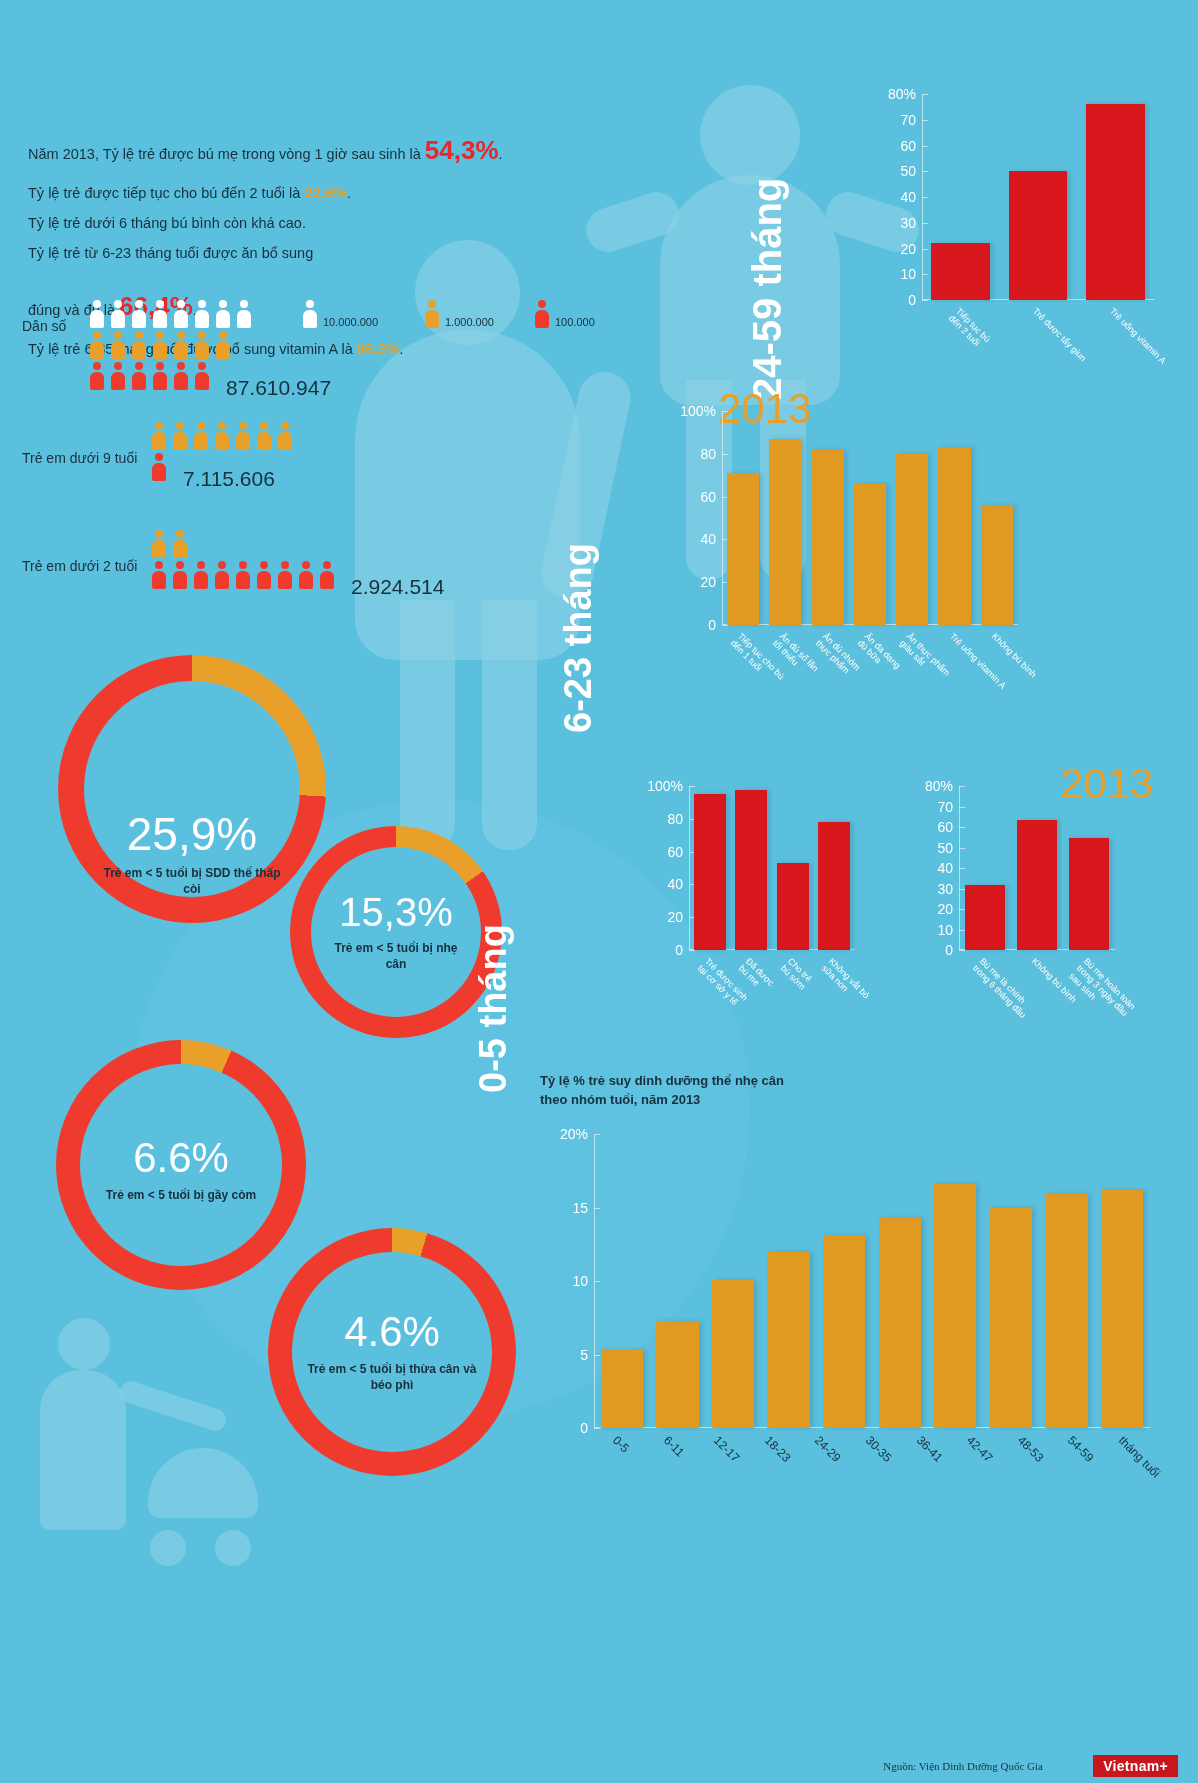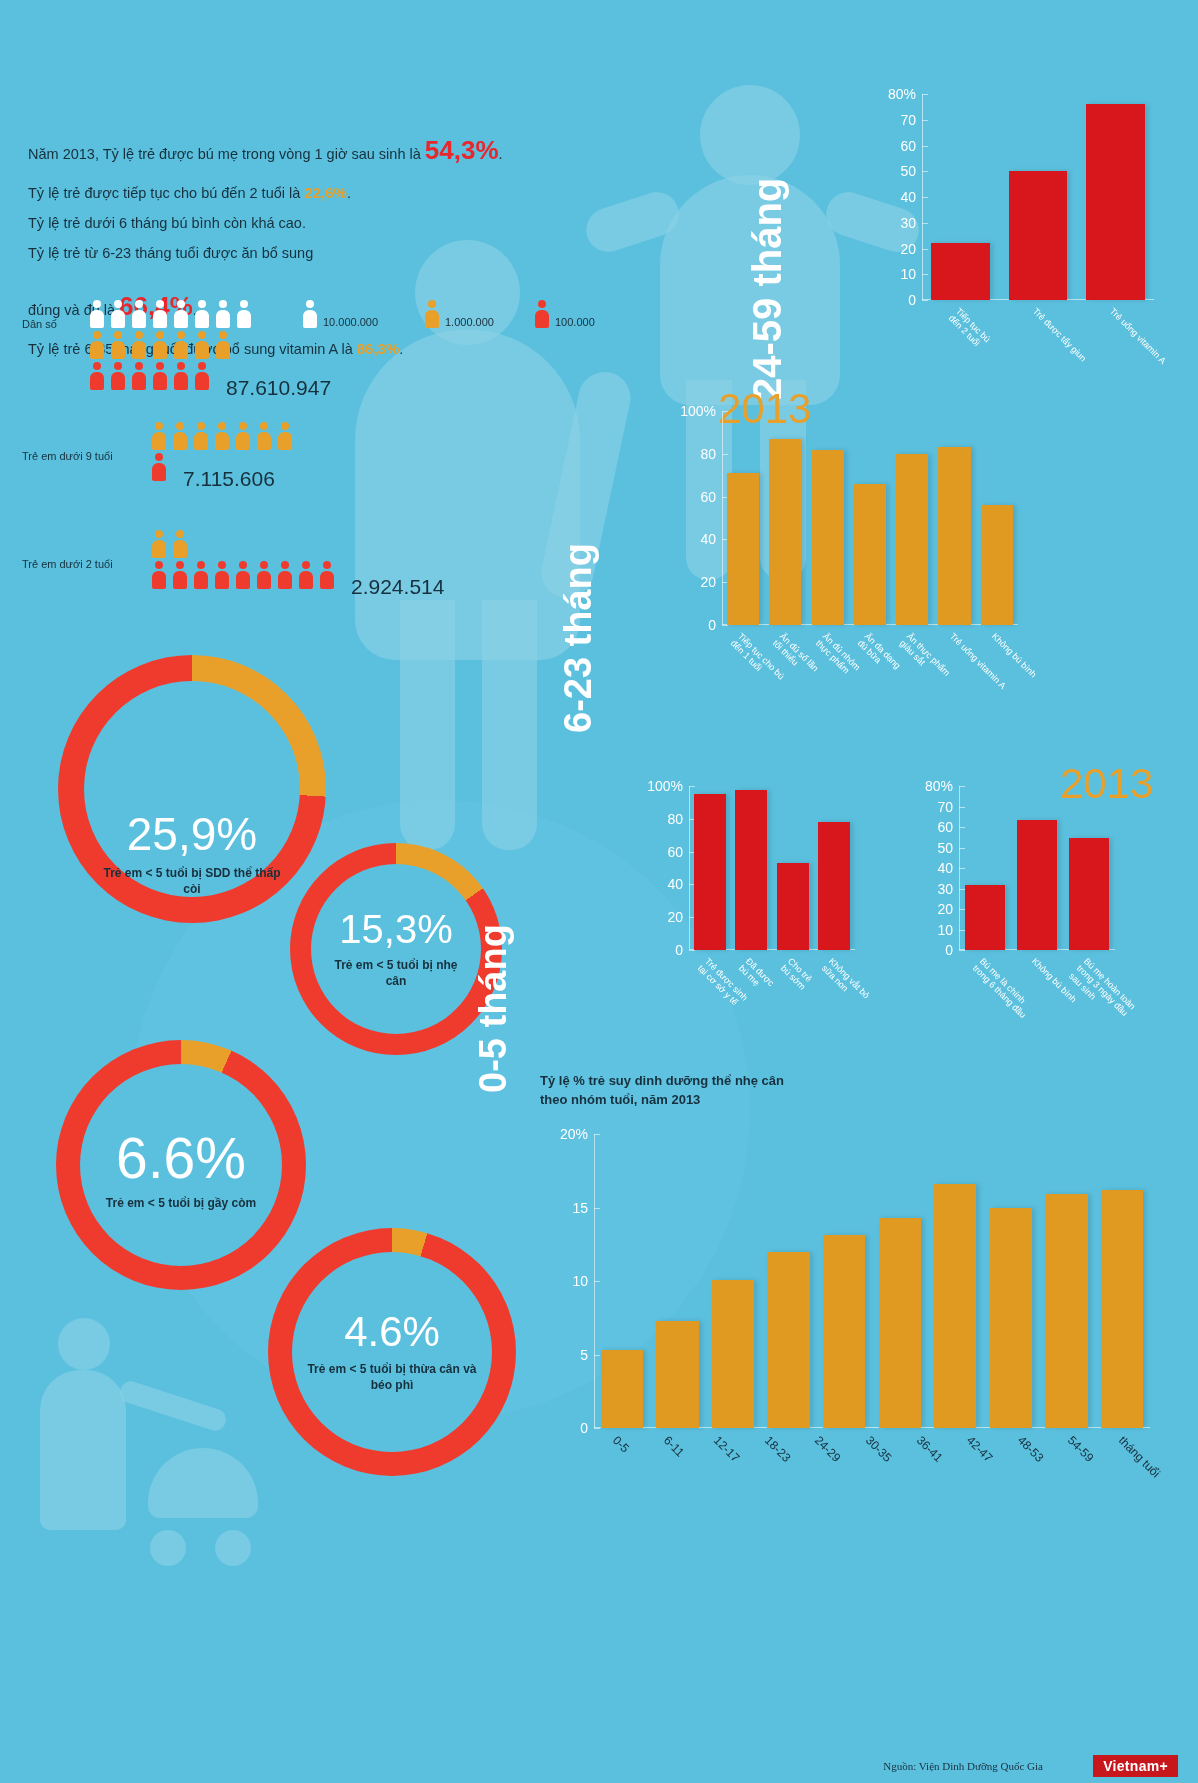--- a/index.html
+++ b/index.html
@@ -52,21 +52,21 @@
     position:absolute; left:28px; top:125px; width:520px;
     font-size:14.5px; line-height:1.95; color:#17303d;
   }
   .intro .big-red   { color:#e8272d; font-size:26px; font-weight:bold; }
   .intro .small-org { color:#e8a02a; font-size:15px; font-weight:bold; }
   .intro p { margin:0 0 2px 0; }
   .intro .gap { margin-top:14px; }
 
   
   .picto-section { position:absolute; }
-  .picto-label { font-size:11px; color:#17303d; }
+  .picto-label { font-size:14px; color:#17303d; }
   .person {
     display:inline-block; width:14px; height:28px; position:relative;
     margin-right:7px; vertical-align:bottom;
   }
   .person .h { position:absolute; top:0; left:3px; width:8px; height:8px; border-radius:50%; }
   .person .b { position:absolute; top:10px; left:0; width:14px; height:18px; border-radius:6px 6px 2px 2px; }
   .person.w .h,.person.w .b { background:#ffffff; }
   .person.o .h,.person.o .b { background:#e8a02a; }
   .person.r .h,.person.r .b { background:#ef3b2d; }
   .picto-row { line-height:0; margin-bottom:3px; white-space:nowrap; }
@@ -196,29 +196,29 @@
     <div class="picto-row" id="u2-r"><span class="person r"><span class="h"></span><span class="b"></span></span><span class="person r"><span class="h"></span><span class="b"></span></span><span class="person r"><span class="h"></span><span class="b"></span></span><span class="person r"><span class="h"></span><span class="b"></span></span><span class="person r"><span class="h"></span><span class="b"></span></span><span class="person r"><span class="h"></span><span class="b"></span></span><span class="person r"><span class="h"></span><span class="b"></span></span><span class="person r"><span class="h"></span><span class="b"></span></span><span class="person r"><span class="h"></span><span class="b"></span></span><span class="picto-num">2.924.514</span></div>
   </div>
 </div>
 
 <div class="donut" id="donut0" style="left: 58px; top: 655px; width: 268px; height: 268px; background: conic-gradient(rgb(232, 160, 42) 0deg, rgb(232, 160, 42) 93.24deg, rgb(239, 59, 45) 93.24deg, rgb(239, 59, 45) 360deg);">
   <div class="hole" style="left:26px; top:26px; right:26px; bottom:26px;justify-content:flex-end;">
     <div class="pct">25,9%</div>
     <div class="cap">Trẻ em &lt; 5 tuổi bị SDD thể thấp còi</div>
   </div>
 </div>
-<div class="donut" id="donut1" style="left: 290px; top: 843px; width: 212px; height: 212px; background: conic-gradient(rgb(232, 160, 42) 0deg, rgb(232, 160, 42) 55.08deg, rgb(239, 59, 45) 55.08deg, rgb(239, 59, 45) 360deg);">
+<div class="donut" id="donut1" style="left: 290px; top: 826px; width: 212px; height: 212px; background: conic-gradient(rgb(232, 160, 42) 0deg, rgb(232, 160, 42) 55.08deg, rgb(239, 59, 45) 55.08deg, rgb(239, 59, 45) 360deg);">
   <div class="hole" style="left:21px; top:21px; right:21px; bottom:21px;">
     <div class="pct" style="font-size:40px;">15,3%</div>
     <div class="cap">Trẻ em &lt; 5 tuổi bị nhẹ cân</div>
   </div>
 </div>
 <div class="donut" id="donut2" style="left: 56px; top: 1040px; width: 250px; height: 250px; background: conic-gradient(rgb(232, 160, 42) 0deg, rgb(232, 160, 42) 23.76deg, rgb(239, 59, 45) 23.76deg, rgb(239, 59, 45) 360deg);">
   <div class="hole" style="left:24px; top:24px; right:24px; bottom:24px;">
-    <div class="pct" style="font-size:57px;margin-top:11px;">6.6%</div>
+    <div class="pct" style="font-size:42px;margin-top:11px;">6.6%</div>
     <div class="cap">Trẻ em &lt; 5 tuổi bị gầy còm</div>
   </div>
 </div>
 <div class="donut" id="donut3" style="left: 268px; top: 1228px; width: 248px; height: 248px; background: conic-gradient(rgb(232, 160, 42) 0deg, rgb(232, 160, 42) 16.56deg, rgb(239, 59, 45) 16.56deg, rgb(239, 59, 45) 360deg);">
   <div class="hole" style="left:24px; top:24px; right:24px; bottom:24px;">
     <div class="pct" style="font-size:42px;">4.6%</div>
     <div class="cap">Trẻ em &lt; 5 tuổi bị thừa cân và béo phì</div>
   </div>
 </div>
 

